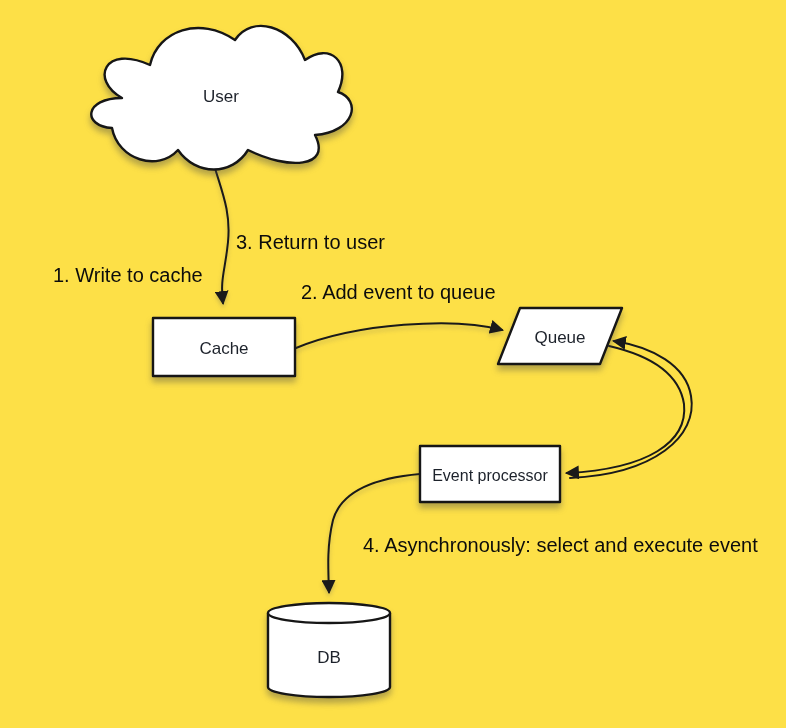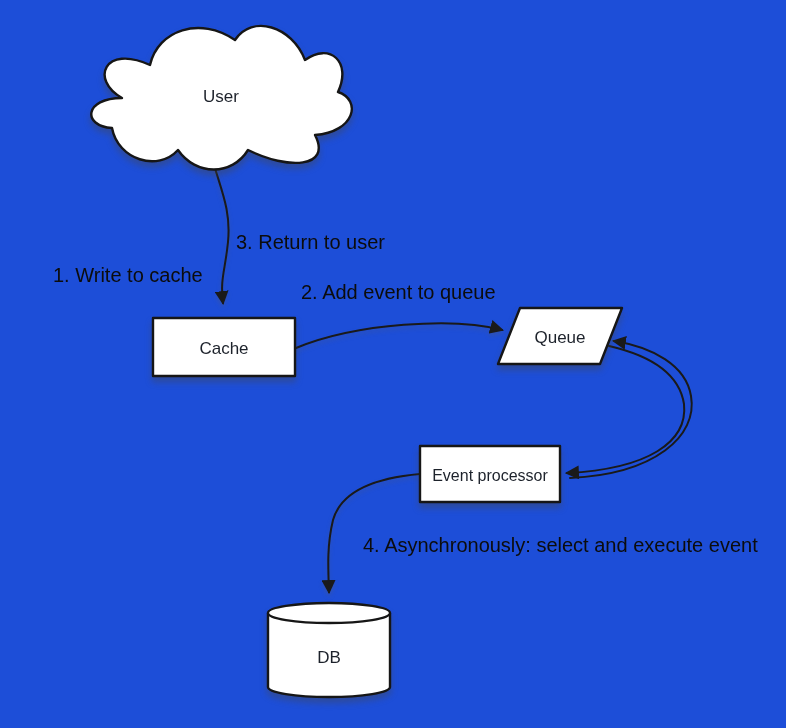--- a/index.html
+++ b/index.html
@@ -4,21 +4,21 @@
 <style>
   html, body {
     margin: 0;
     padding: 0;
     background: #ffffff;
   }
   #canvas {
     position: relative;
     width: 786px;
     height: 728px;
-    background: #1d4ed8;
+    background: #fde047;
     overflow: hidden;
     font-family: "Liberation Sans", sans-serif;
   }
   svg { display: block; }
 
   .shape {
     fill: #ffffff;
     stroke: #161616;
     stroke-width: 2.4;
     stroke-linejoin: round;

